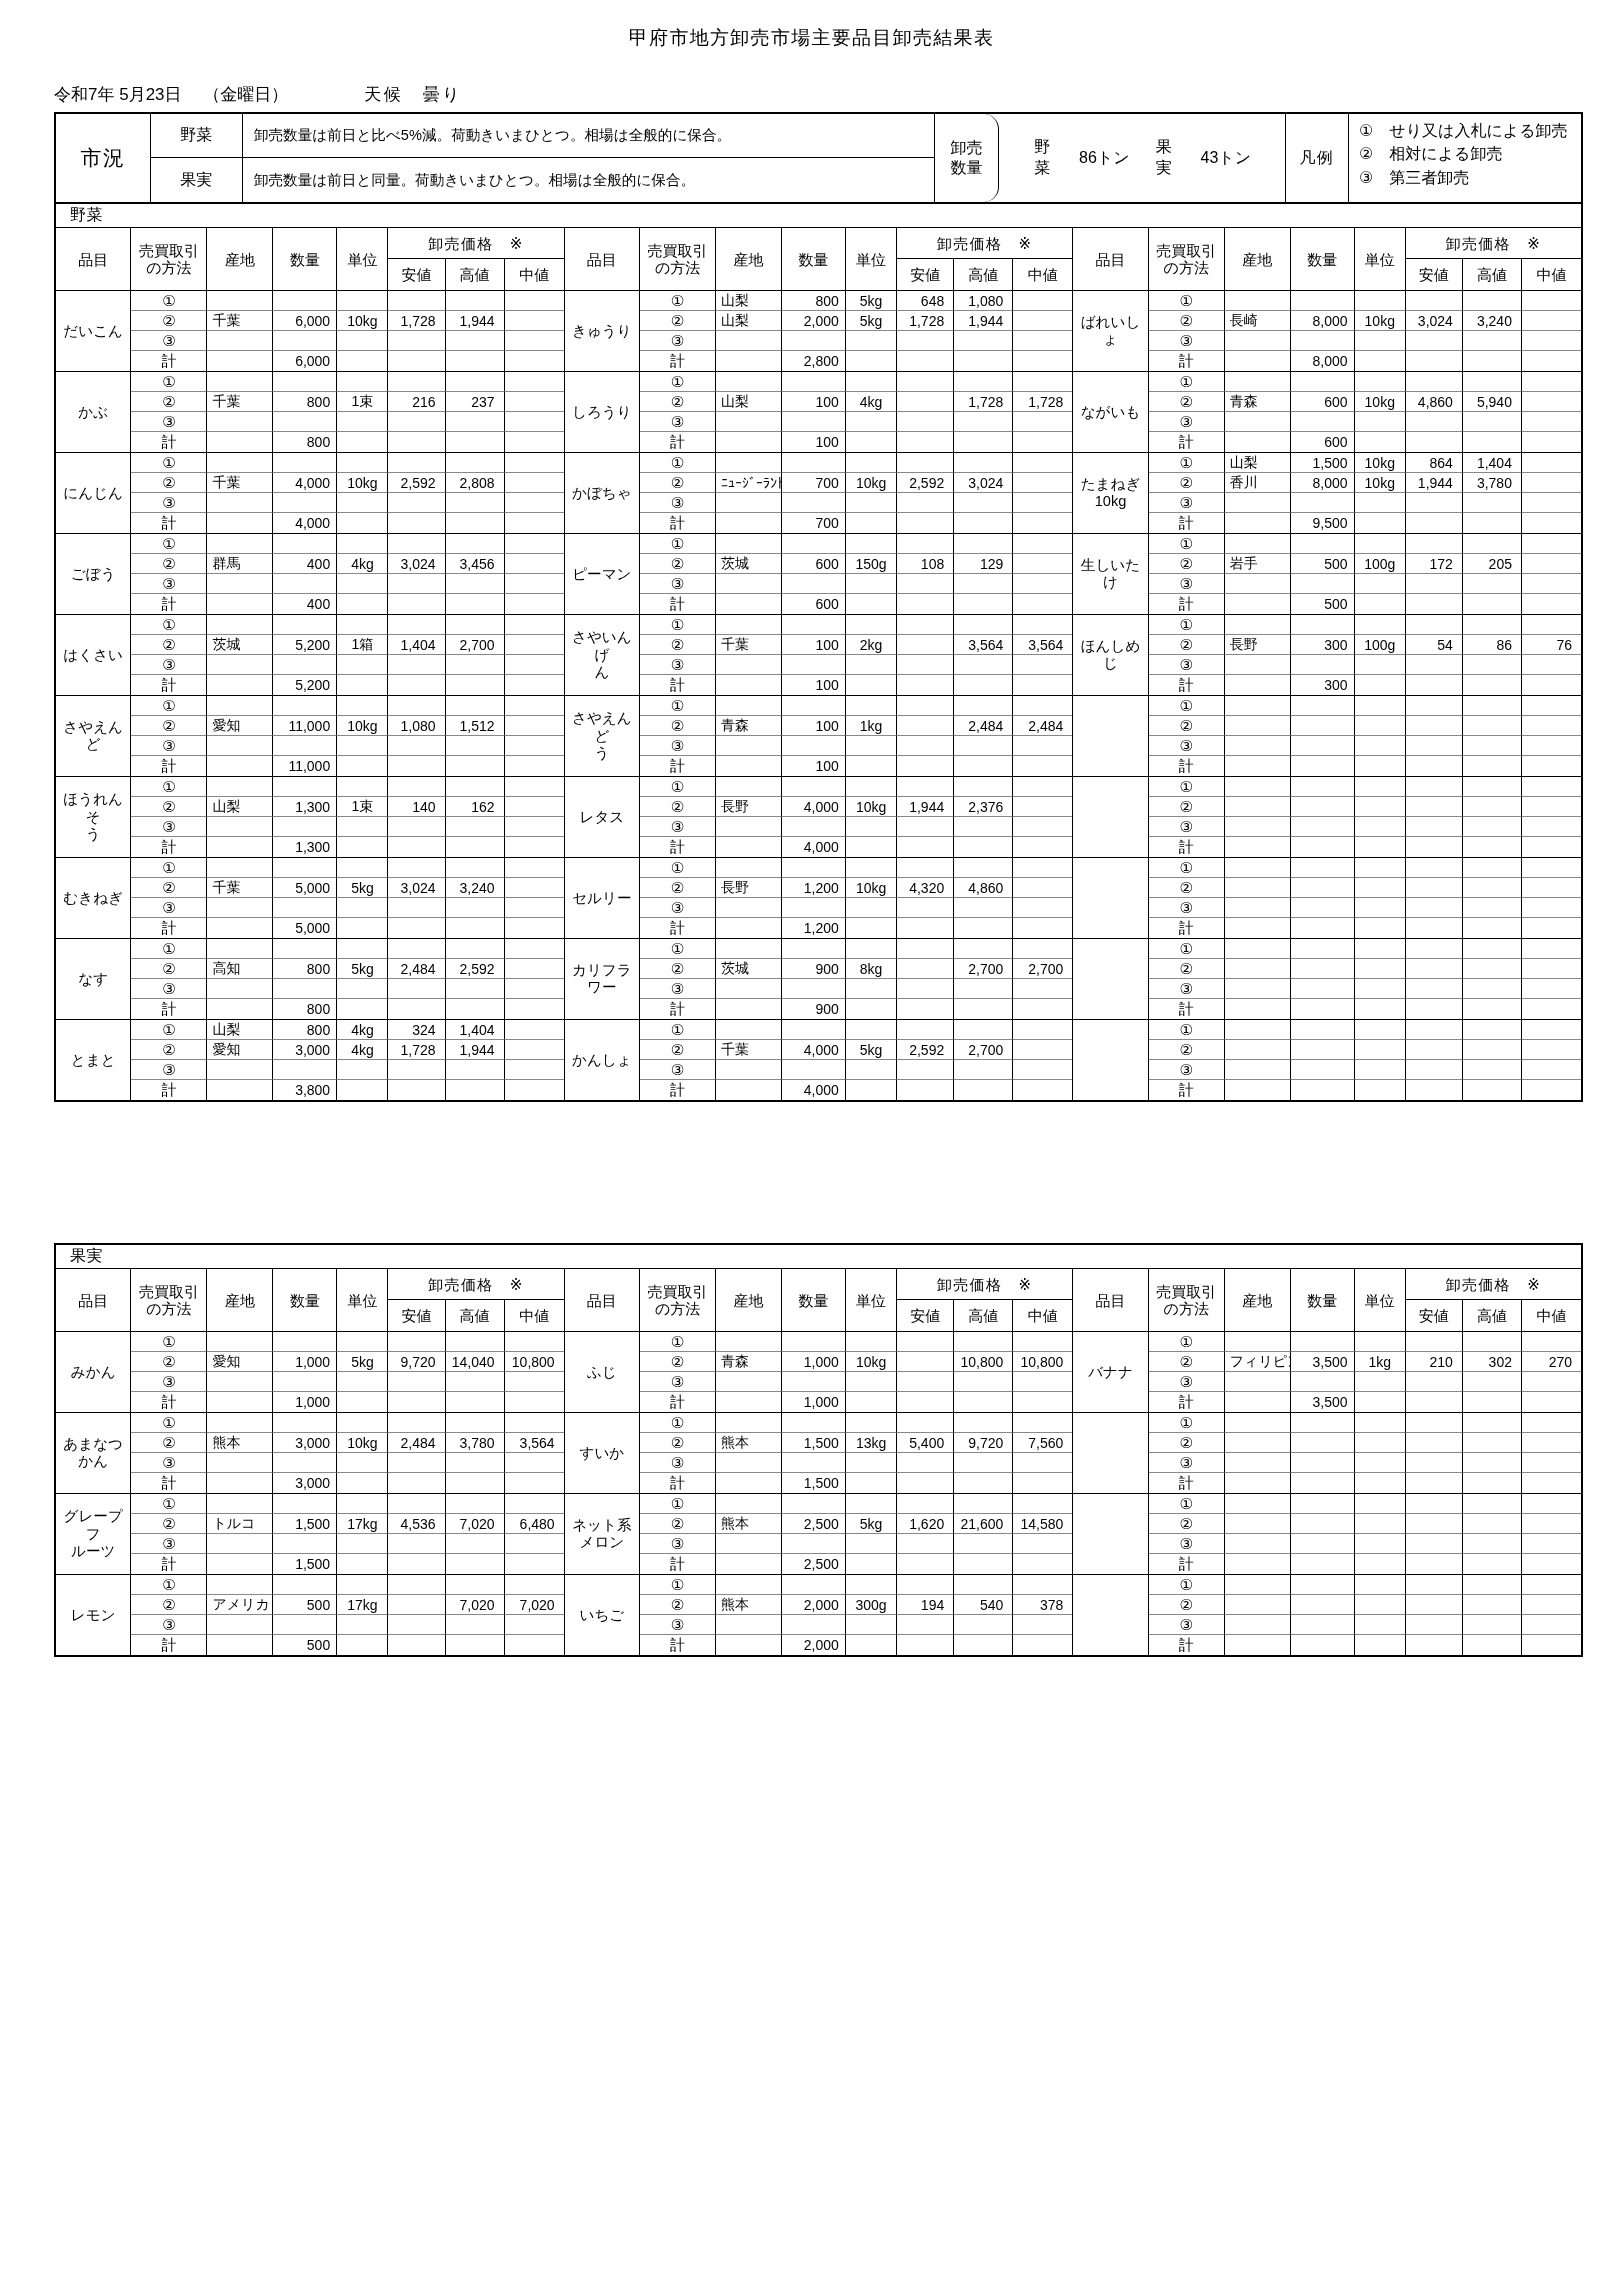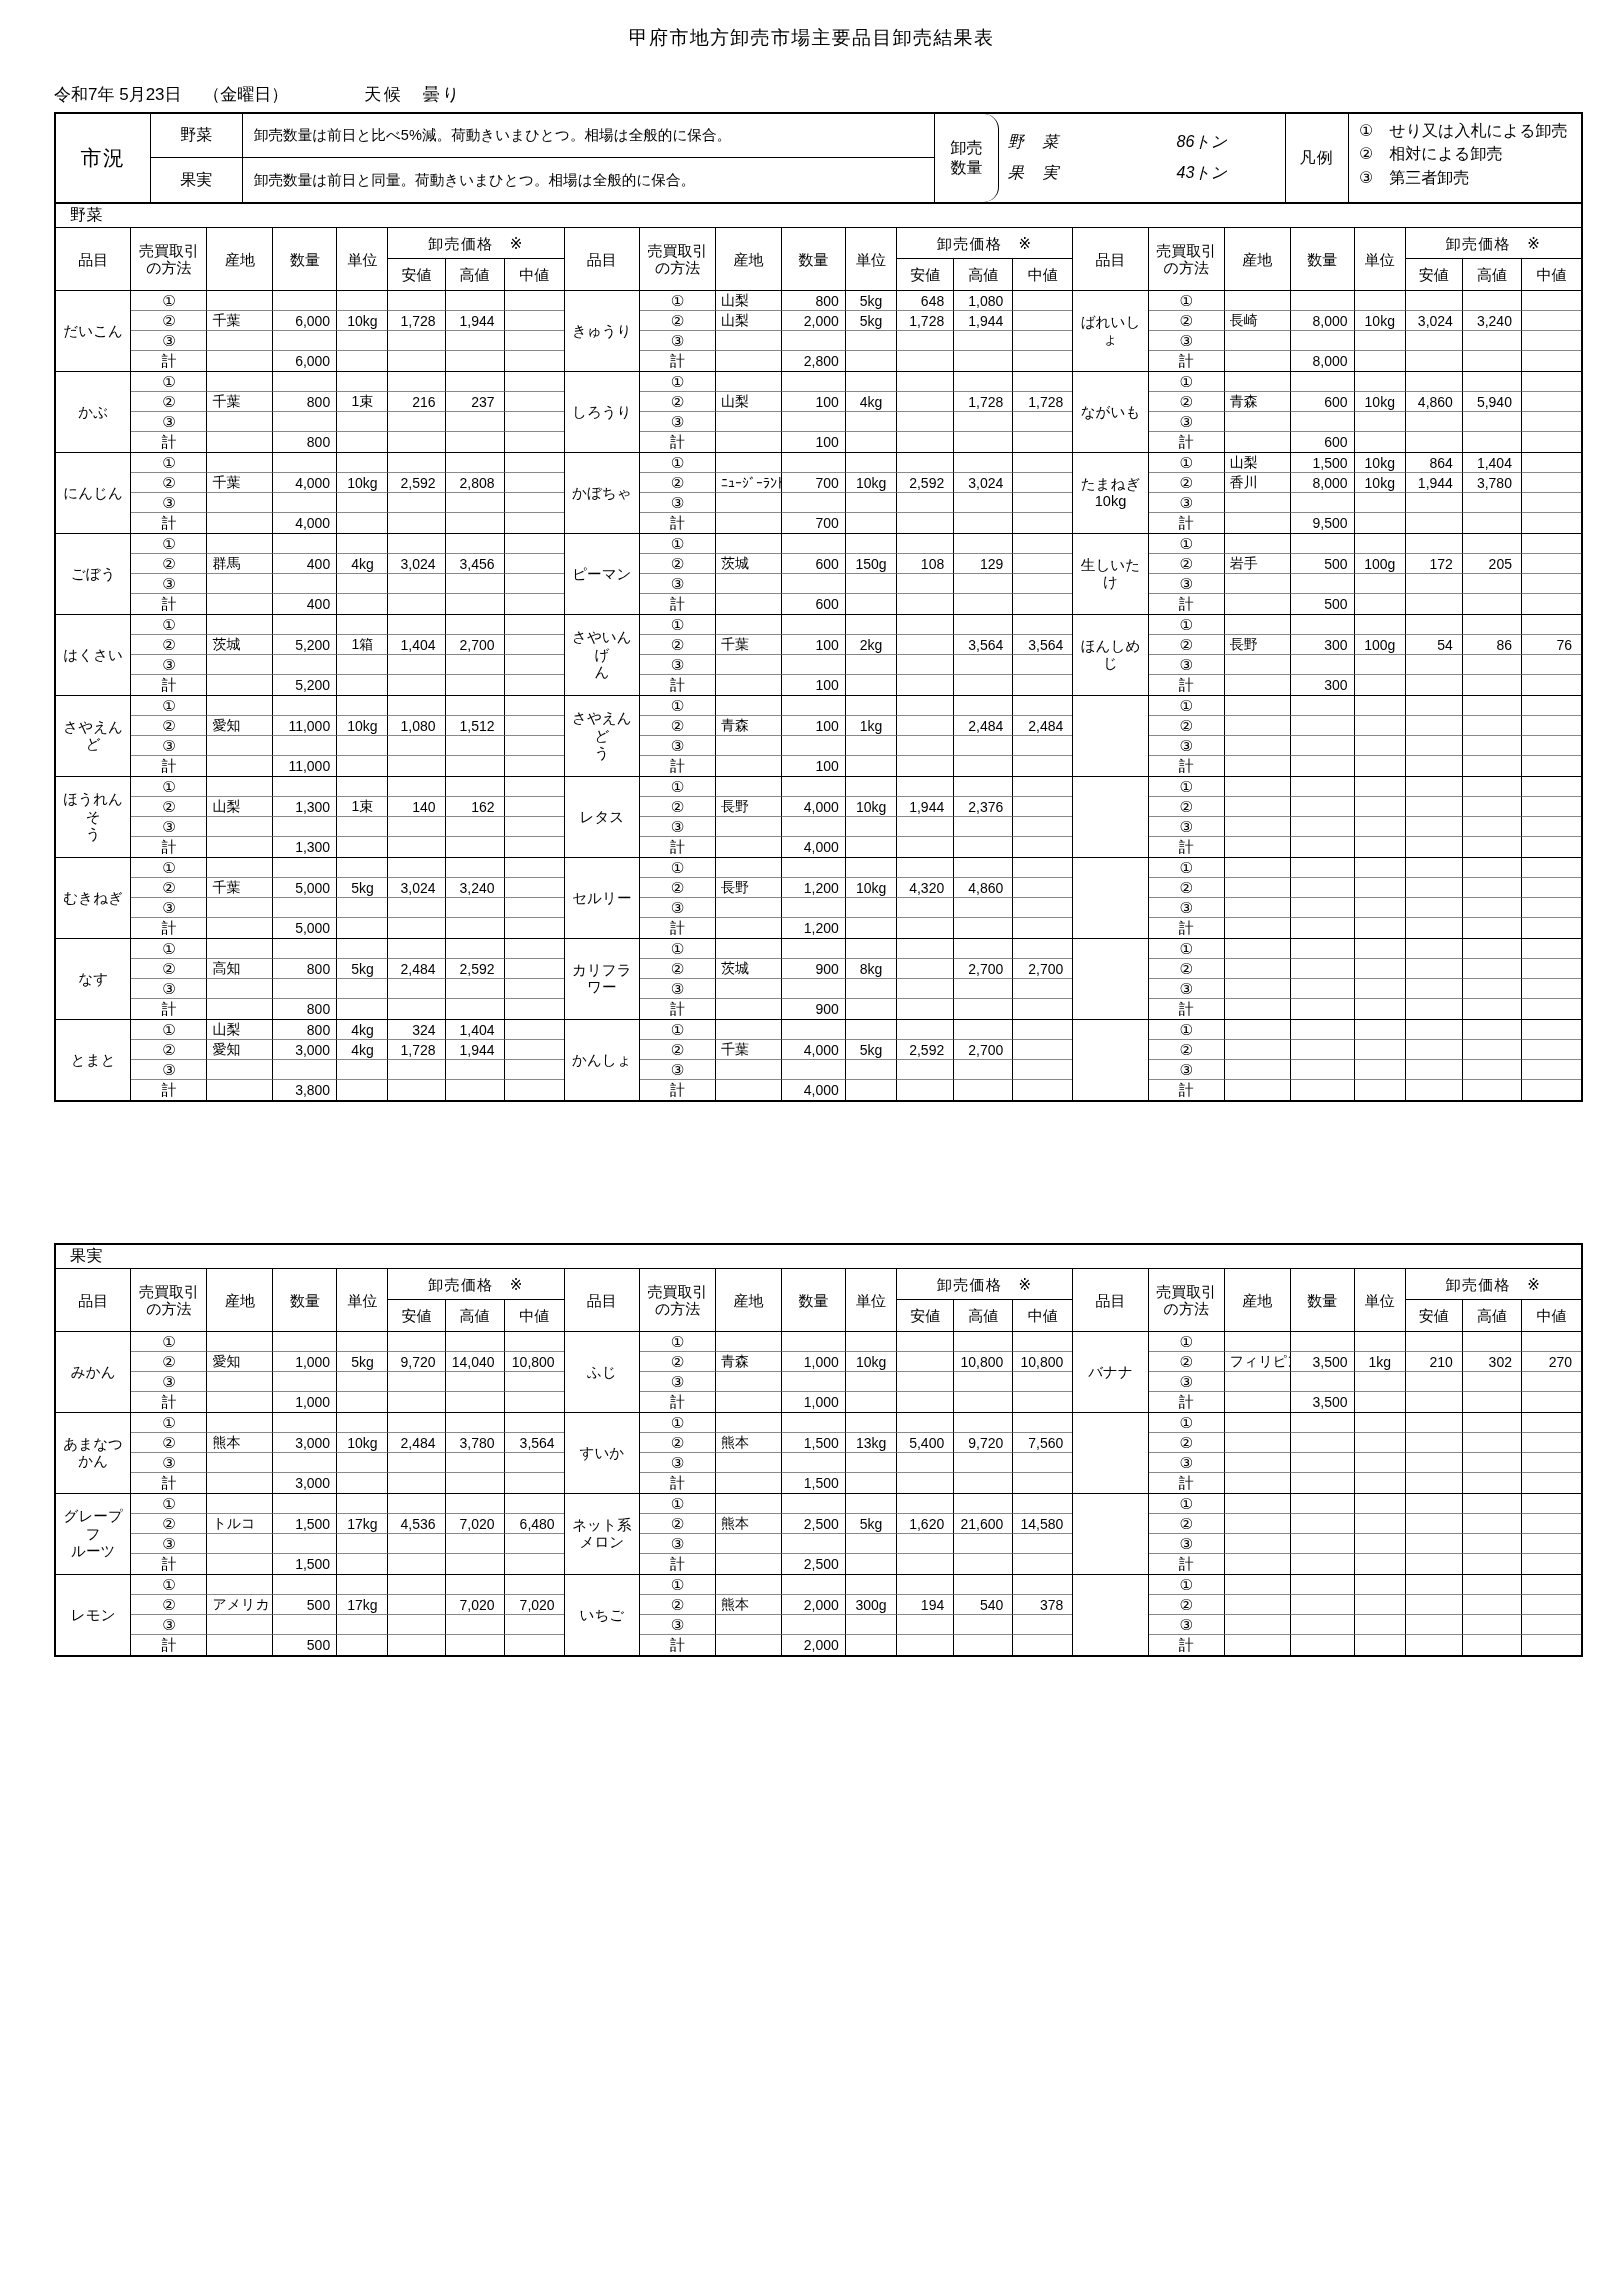--- a/index.html
+++ b/index.html
@@ -20,21 +20,21 @@
     display:grid;
     grid-template-columns:150fr 145fr 1096fr 100fr 454fr 100fr 367fr;
     grid-template-rows:44px 44px;
   }
   .tcell { border-right:1.9px solid #000; display:flex; align-items:center; justify-content:center; font-size:16px; overflow:hidden; }
   .tcell.span2 { grid-row:span 2; }
   .tcell.bb { border-bottom:1.9px solid #000; }
   .tcell.shikyo { font-size:21px; letter-spacing:1.3px; }
   .tcell.comment { justify-content:flex-start; padding-left:11.4px; font-size:14.6px; }
   .tcell.vol-label { white-space:pre-line; text-align:center; line-height:1.3;border-radius:15px; }
-  .tcell.vol-content { flex-direction:column; align-items:stretch; justify-content:center; gap:10px; border-right:1.9px solid #000;font-style:italic; }
+  .tcell.vol-content { flex-direction:row; align-items:stretch; justify-content:center; gap:10px; border-right:1.9px solid #000; }
   .vol-row { display:flex; align-items:center; }
   .vol-cat { width:42%; padding-left:9px; letter-spacing:1.3px; font-size:16px; }
   .vol-val { width:58%; text-align:center; font-size:16px; }
   .tcell.legend-label { letter-spacing:1.3px; }
   .tcell.legend-content { flex-direction:column; align-items:flex-start; justify-content:flex-start; padding:6.3px 0 0 10px; border-right:none; gap:3.8px; }
   .legend-item { font-size:16px; line-height:1.25; white-space:nowrap; }
 
   
   .section { margin-left:54px; width:1529px; border:2.5px solid #000; background:#fff; }
   .section-label-row { height:24px; display:flex; align-items:center; padding-left:14px; font-size:16px; border-bottom:1.9px solid #000; letter-spacing:0.6px; }

